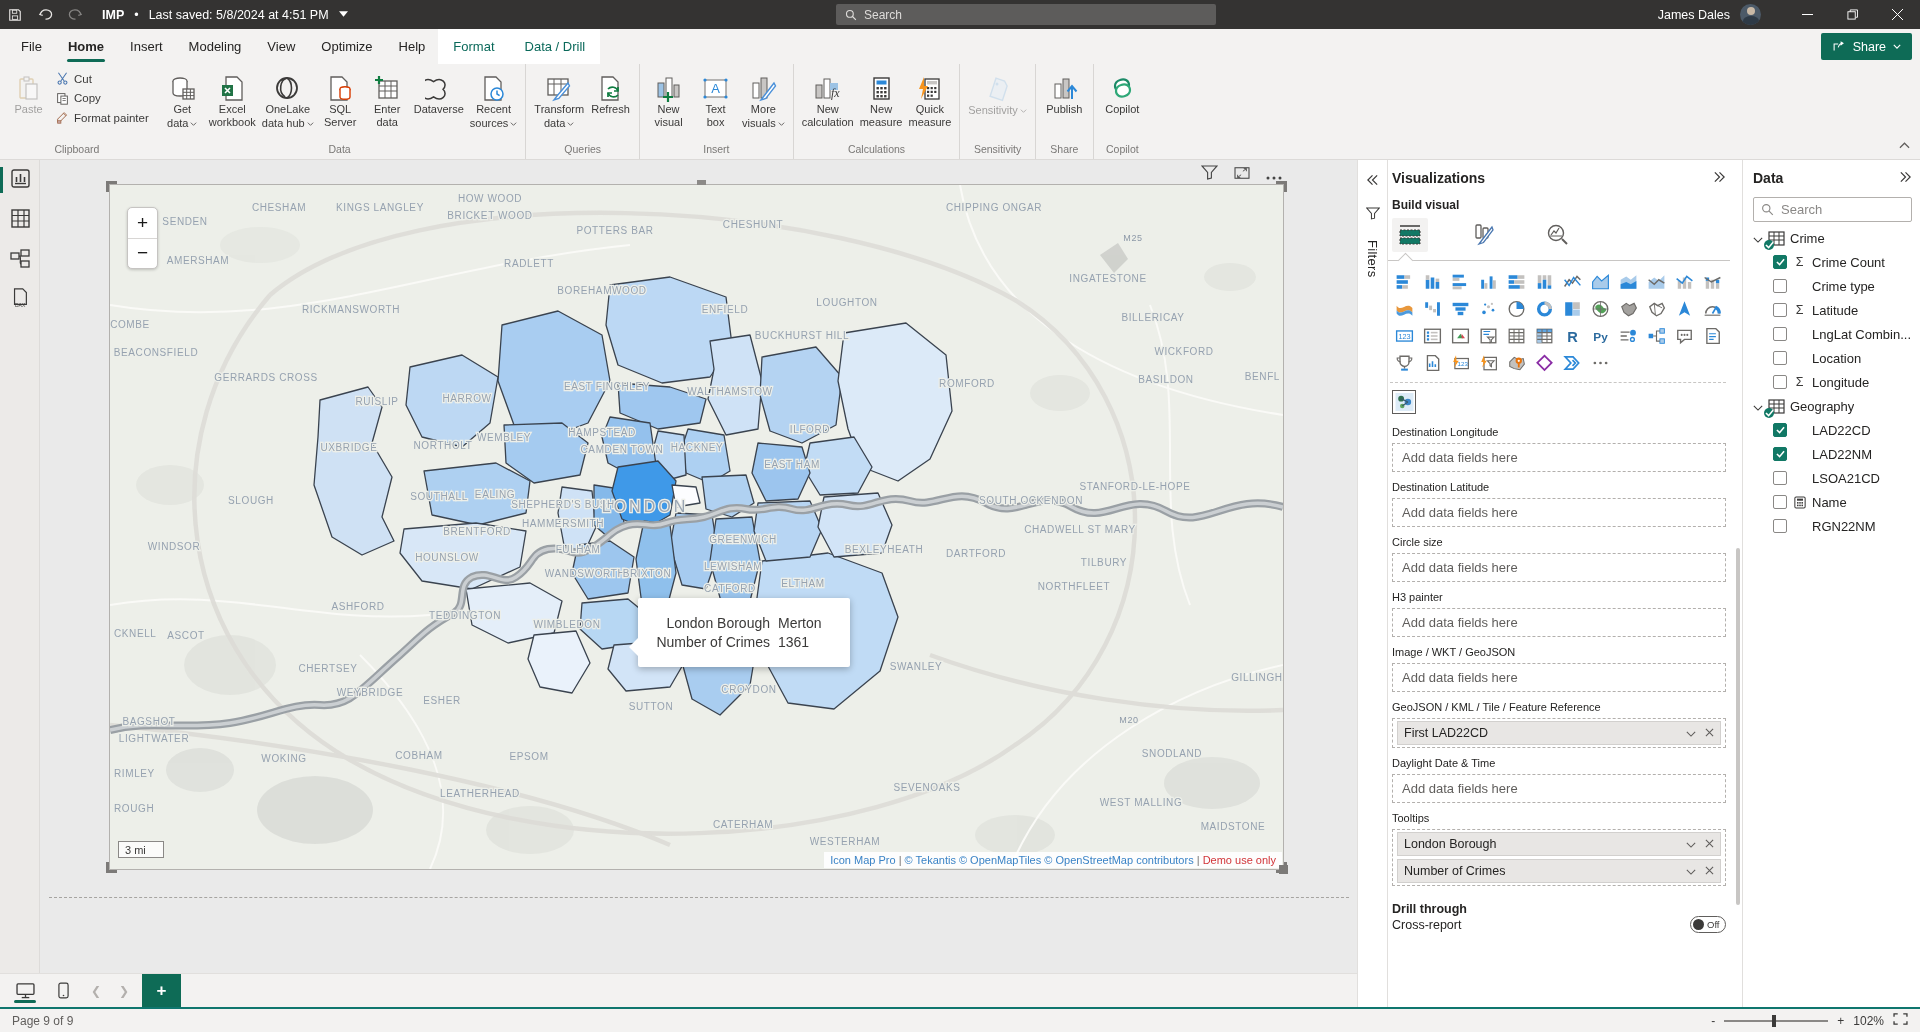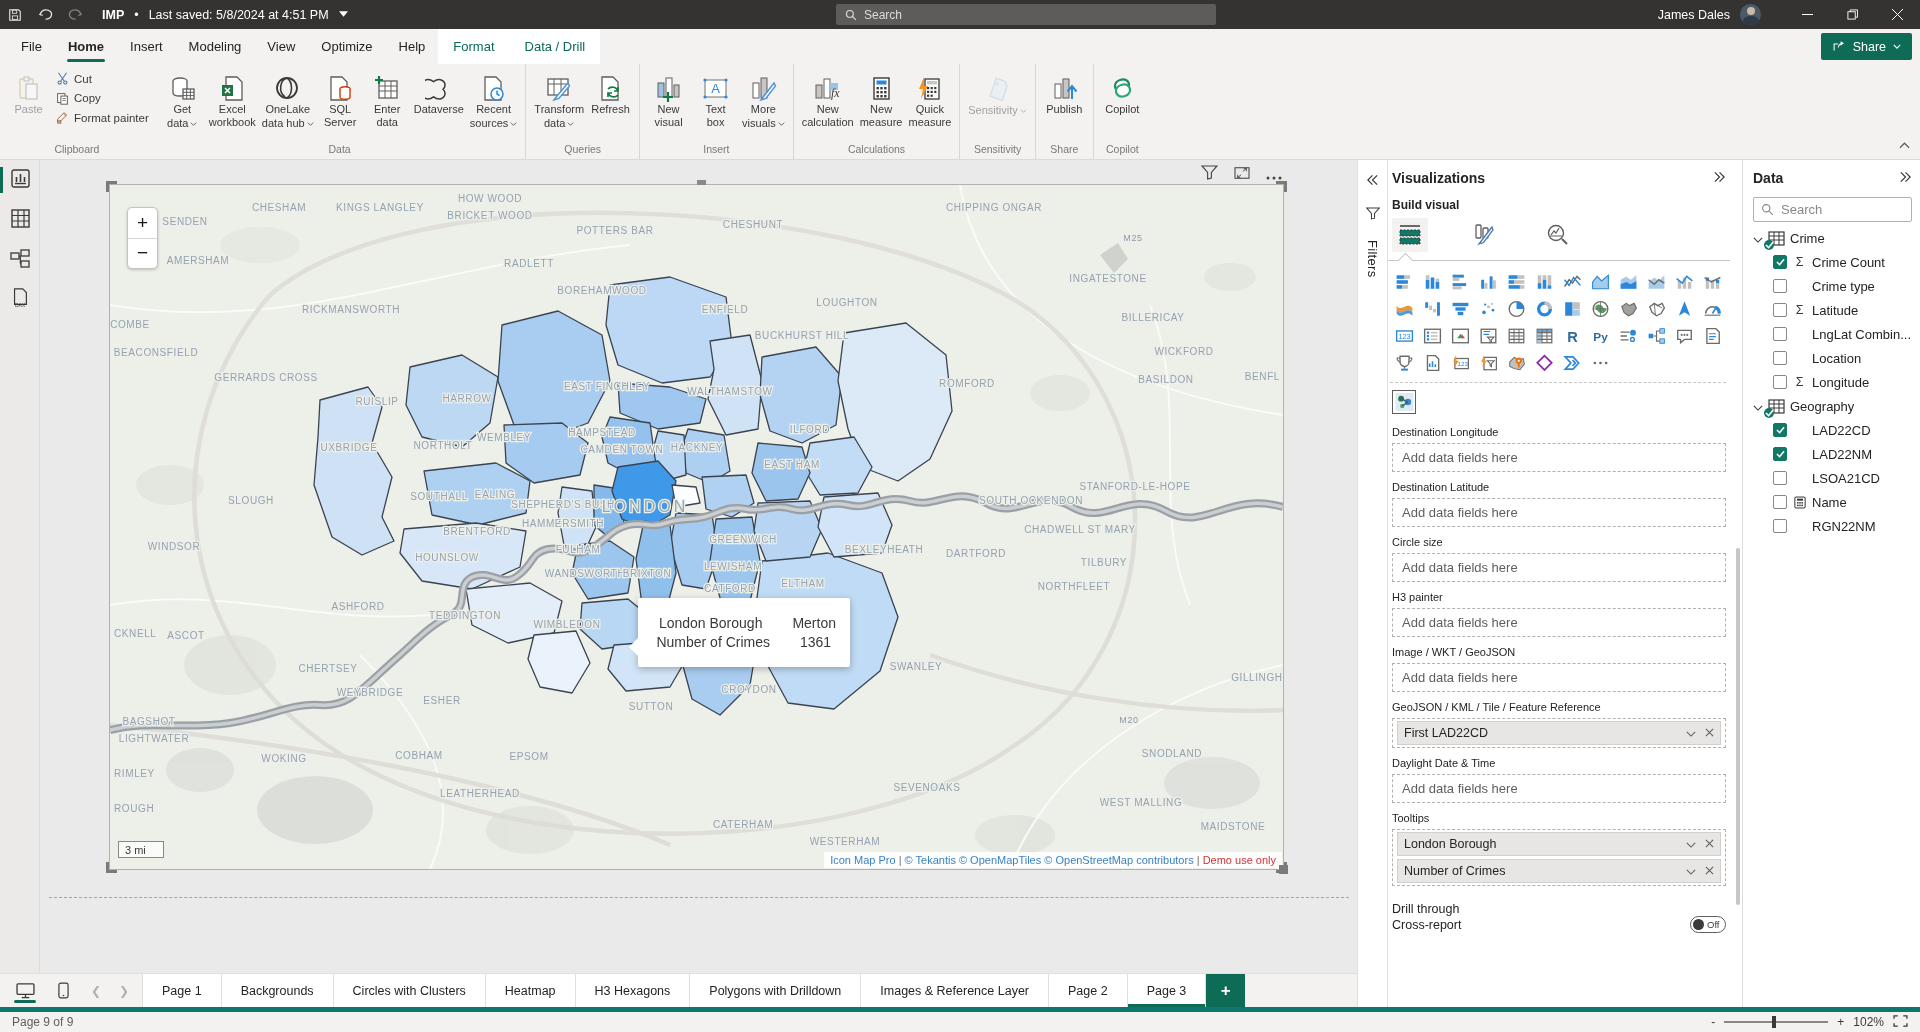--- a/index.html
+++ b/index.html
@@ -67,21 +67,21 @@
   .zbtn{flex:1;display:flex;align-items:center;justify-content:center;font-size:19px;color:#1a1a1a}
   .zbtn:first-child{border-bottom:1px solid #d8d6d4}
   .scalebox{position:absolute;left:8px;bottom:11px;min-width:46px;height:17px;background:rgba(255,255,255,.75);border:1px solid #8a8886;font-size:11px;color:#3b3a39;display:flex;align-items:center;padding:0 6px}
   .attrib{position:absolute;right:1px;bottom:1px;background:rgba(255,255,255,.88);font-size:11px;padding:2px 6px;white-space:nowrap;color:#767472}
   .attrib .lnk{color:#3a83c6}
   .attrib .warn{color:#d13438}
   .mtooltip{position:absolute;left:528px;top:413px;width:212px;height:69px;background:#fff;box-shadow:0 2px 7px rgba(0,0,0,.28);border-radius:2px;display:flex;flex-direction:column;justify-content:center;gap:3px;padding:8px 14px}
   .mtooltip::before{content:"";position:absolute;left:-9px;top:40px;border:9px solid transparent;border-right-color:#fff;border-left:none}
   .trow{display:flex;font-size:14px;color:#3b3a39;line-height:19px}
   .tlabel{width:118px;text-align:right}
-  .tvalue{margin-left:30px}
+  .tvalue{margin-left:8px}
 
   
   .filtersbar{position:absolute;left:1357px;top:0;width:30px;height:847px;background:#fff;border-left:1px solid #e1dfdd;display:flex;flex-direction:column;align-items:center;padding-top:12px;gap:16px}
   .vtext{writing-mode:vertical-rl;font-size:13px;color:#252423;letter-spacing:.3px}
 
   
   .vizpane{position:absolute;left:1387px;top:0;width:355px;height:847px;background:#fff;border-left:1px solid #e1dfdd;padding:10px 16px 0 4px}
   .panetitle{display:flex;align-items:center;font-size:14px;font-weight:700;color:#252423}
   .panetitle .collapse{margin-left:auto;color:#3b3a39}
   .buildlbl{font-size:12px;font-weight:700;margin-top:12px;color:#252423}
@@ -93,21 +93,21 @@
   .vgrid{display:grid;grid-template-columns:repeat(12,28px);row-gap:5px;margin-top:10px}
   .vi{width:24px;height:22px;display:flex;align-items:center;justify-content:center}
   .vi.custom{border:1px solid #5f5d5b;background:#fff;width:24px;height:24px}
   .vdash{border-top:1px dashed #c8c6c4;margin:8px 0 7px -2px}
   .wells{margin-top:12px}
   .wlabel{font-size:11px;color:#252423;margin:9px 0 5px}
   .wbox{border:1px dashed #b3b0ad;min-height:29px;padding:2px 4px;display:flex;flex-direction:column;justify-content:center;gap:3px}
   .wph{font-size:13px;color:#605e5c;padding-left:5px}
   .pill{height:24px;background:#e8e6e4;border:1px solid #d2d0ce;display:flex;align-items:center;font-size:12.5px;color:#252423;padding:0 6px}
   .pill .pic{margin-left:auto;display:flex;gap:9px;color:#605e5c;align-items:center}
-  .drill{font-size:12.5px;font-weight:400;margin-top:16px}
+  .drill{font-size:12.5px;font-weight:700;margin-top:16px}
   .crossrow{display:flex;align-items:center;font-size:12.5px}
   .toggle{margin-left:auto;width:36px;height:17px;border:1px solid #605e5c;border-radius:10px;display:flex;align-items:center;padding:0 2px;gap:3px}
   .tdot{width:11px;height:11px;border-radius:50%;background:#3b3a39}
   .toff{font-size:9.5px;color:#3b3a39}
   .vscroll{position:absolute;right:2px;top:388px;width:4px;height:357px;background:#c8c6c4;border-radius:2px}
 
   
   .dpane{position:absolute;left:1742px;top:0;width:178px;height:847px;background:#fff;border-left:1px solid #e1dfdd;padding:10px 8px 0 10px}
   .dsearch{margin-top:11px;height:25px;border:1px solid #b3b0ad;border-radius:2px;display:flex;align-items:center;gap:7px;padding-left:7px;font-size:13px;color:#8a8886}
   .dtree{margin-top:4px}
@@ -126,21 +126,21 @@
   .pview{position:relative;display:flex;align-items:center;justify-content:center;width:26px;height:100%}
   .pview.active::after{content:"";position:absolute;left:2px;right:2px;bottom:4px;height:3px;background:#0e6b56;border-radius:2px}
   .parrow{color:#b3b0ad;font-size:12px;width:16px;text-align:center}
   .ptabs{display:flex;align-items:stretch;background:#fff}
   .ptab{display:flex;align-items:center;padding:0 19px;font-size:12.5px;color:#252423;border-right:1px solid #e1dfdd;position:relative;white-space:nowrap}
   .ptab:first-child{border-left:1px solid #e1dfdd}
   .ptab.active::after{content:"";position:absolute;left:0;right:0;bottom:0;height:3px;background:#0e6b56}
   .addtab{width:39px;background:#0e6b56;color:#fff;display:flex;align-items:center;justify-content:center;font-size:17px;font-weight:700}
 
   
-  .statusbar{position:absolute;left:0;top:1007px;width:1920px;height:25px;background:#f3f2f1;border-top:5px solid #0f766e;display:flex;align-items:center;padding:0 12px;font-size:12px;color:#605e5c}
+  .statusbar{position:absolute;left:0;top:1007px;width:1920px;height:25px;background:#f3f2f1;border-top:2px solid #0f766e;display:flex;align-items:center;padding:0 12px;font-size:12px;color:#605e5c}
   .zoomarea{margin-left:auto;display:flex;align-items:center;gap:9px;color:#3b3a39}
   .ztrack{position:relative;width:104px;height:2px;background:#8a8886}
   .zhandle{position:absolute;left:48px;top:-5px;width:4px;height:12px;background:#3b3a39}
 
   
   .mlbl{font-size:10px;letter-spacing:.6px;fill:#96a2b0;paint-order:stroke;stroke:#edefe9;stroke-width:2.5px;font-family:"Liberation Sans",sans-serif}
   .mlbl.big{font-size:16px;letter-spacing:3px;fill:#9aa6b4}
   .mlbl.road{font-size:9px;fill:#8d99a8}
 </style>
 </head>
@@ -1397,31 +1397,20 @@
           </span>
         <span class="pview">
             <svg width="11" height="17" viewBox="0 0 12 18">
               <rect x="1" y="1" width="10" height="16" rx="2" fill="none" stroke="#3b3a39" stroke-width="1.3"></rect>
               <circle cx="6" cy="14.5" r="0.9" fill="#3b3a39"></circle>
             </svg>
           </span>
         <span class="parrow">❮</span>
         <span class="parrow">❯</span>
       </div>
-      <div class="ptabs" id="ptabs">
-          <span class="ptab">Page 1</span>
-          <span class="ptab">Backgrounds</span>
-          <span class="ptab">Circles with Clusters</span>
-          <span class="ptab">Heatmap</span>
-          <span class="ptab">H3 Hexagons</span>
-          <span class="ptab">Polygons with Drilldown</span>
-          <span class="ptab">Images &amp; Reference Layer</span>
-          <span class="ptab">Page 2</span>
-          <span class="ptab active">Page 3</span>
-        </div>
       <div class="addtab">+</div>
     </div>
   </div>
 
   <div class="statusbar">
     <span>Page 9 of 9</span>
     <div class="zoomarea">
       <span>-</span>
       <span class="ztrack">
           <span class="zhandle"></span>

